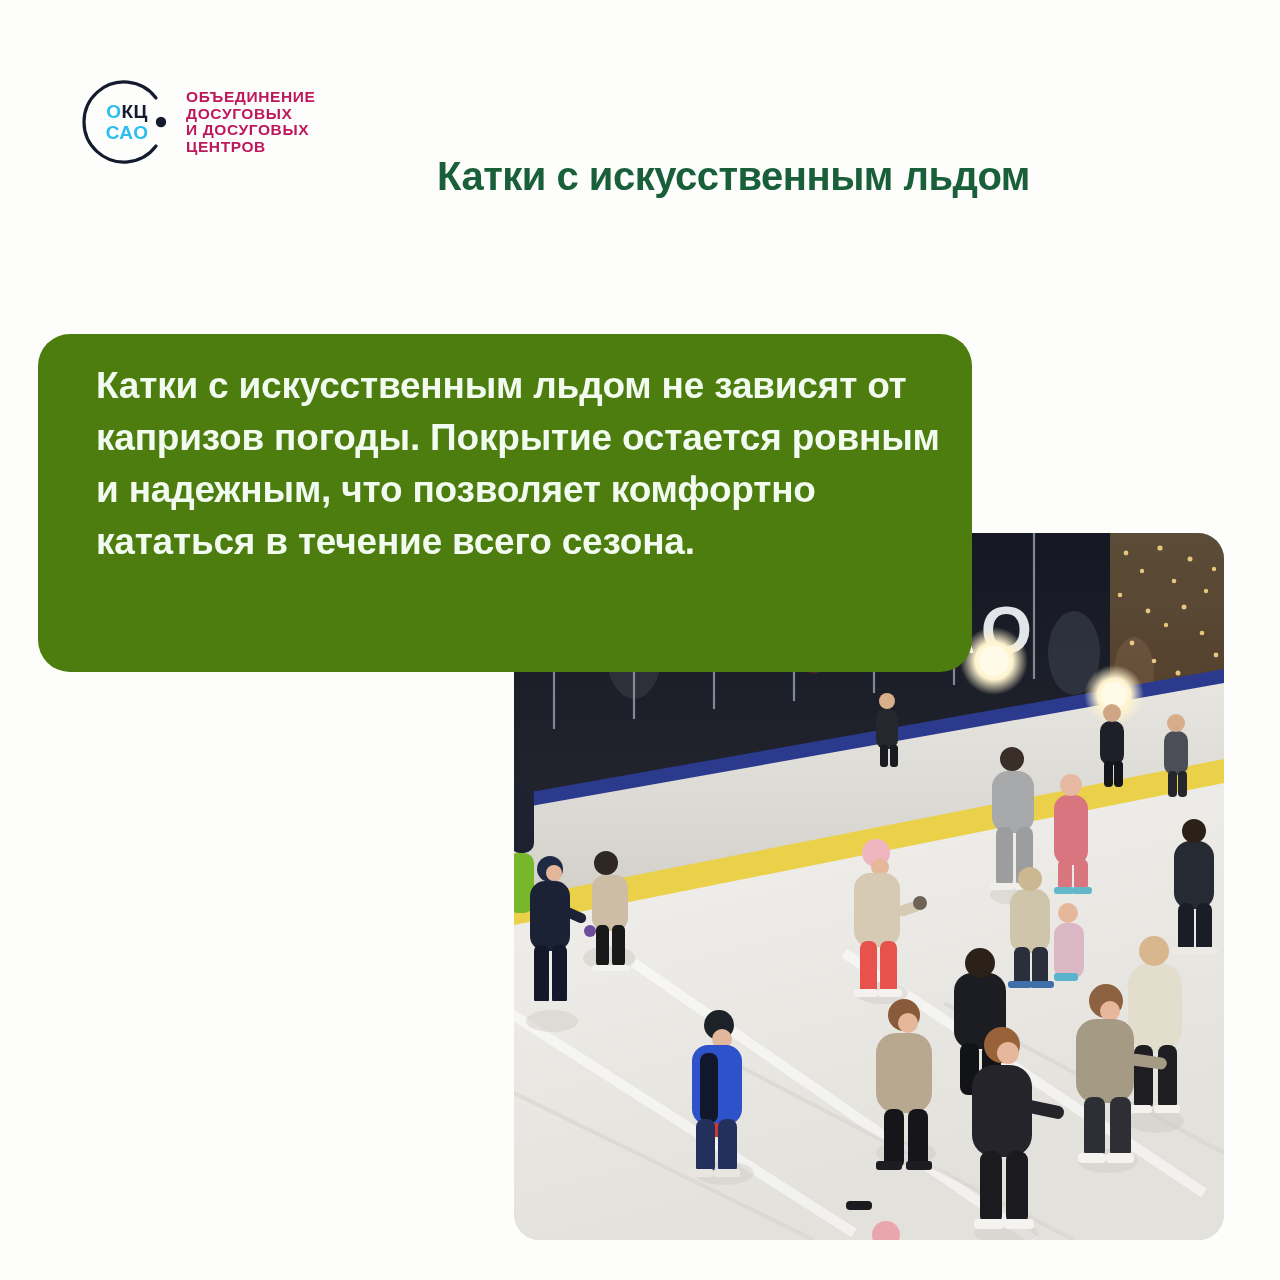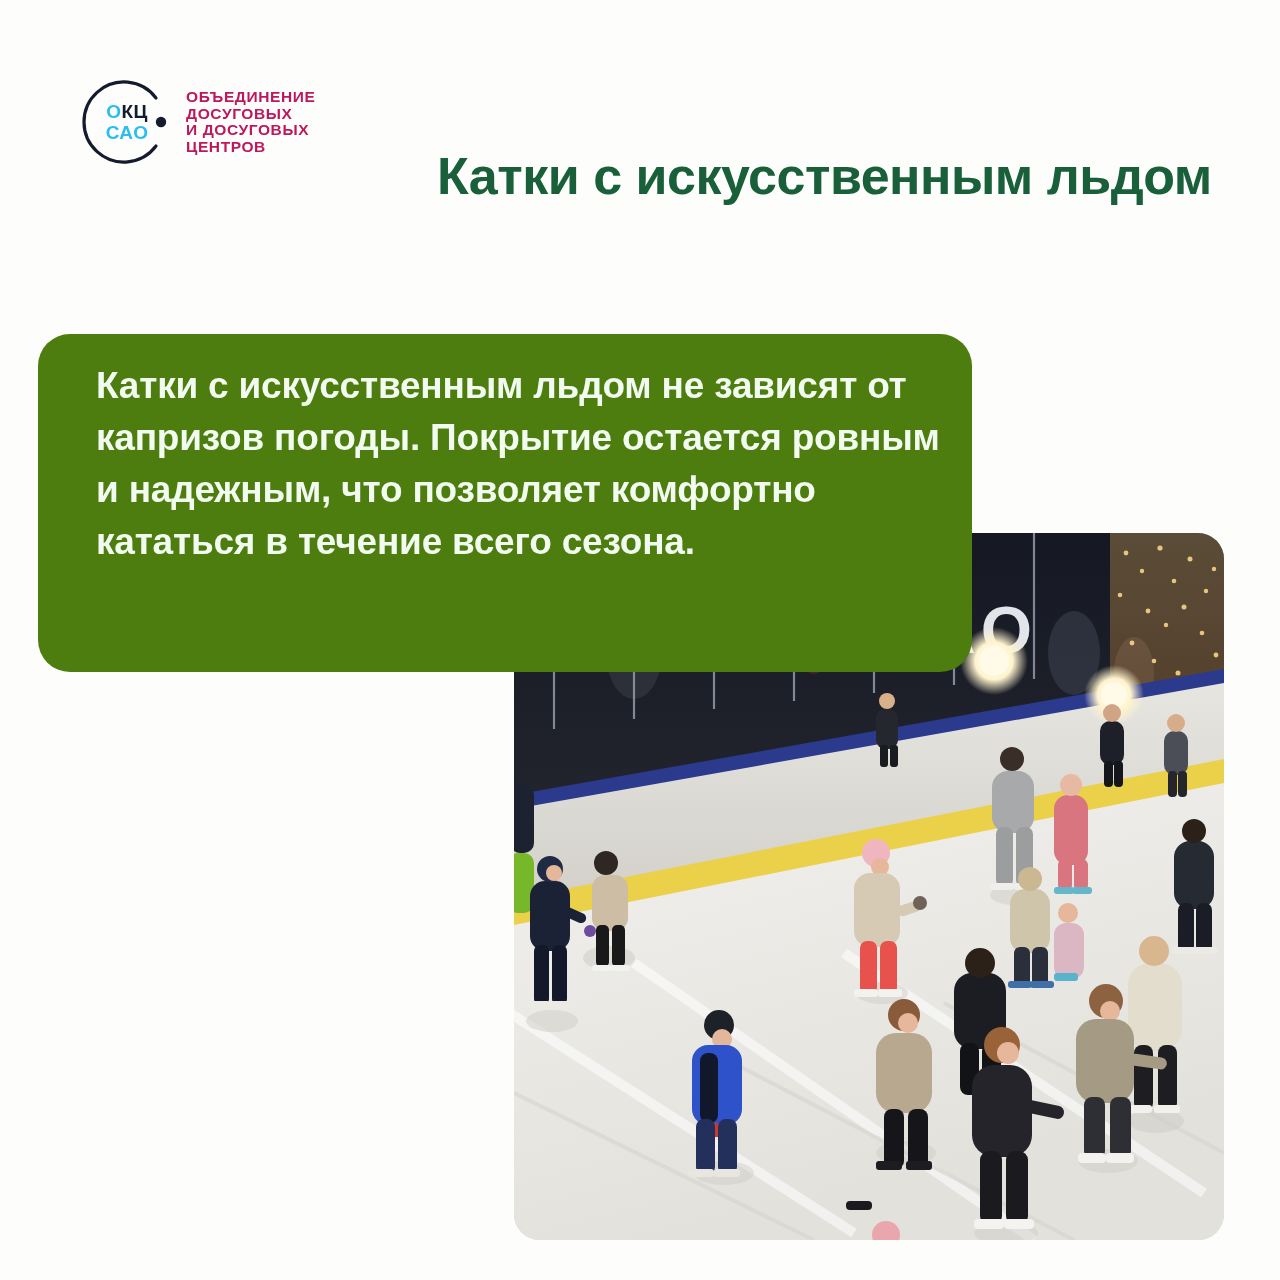--- a/index.html
+++ b/index.html
@@ -21,21 +21,21 @@
   .logo-lockup .l1 .cy { color: #29bdf0; }
   .logo-lockup .l1 .dk { color: #141b2e; }
   .logo-lockup .l2 { color: #29bdf0; }
   .logo-text { margin-left: 12px; color: #be185d; font-weight: 700;
                font-size: 15.5px; line-height: 16.5px; letter-spacing: 0.6px; }
   .logo-text div { white-space: nowrap; }
 
   
   .title {
     position: absolute; left: 437px; top: 142px; width: 790px;
-    color: #19603a; font-weight: 700; font-size: 52px; line-height: 68px;
+    color: #19603a; font-weight: 700; font-size: 40px; line-height: 68px;
     letter-spacing: -0.5px;
   }
 
   
   .photo {
     position: absolute; left: 514px; top: 533px; width: 710px; height: 707px;
     border-radius: 26px; overflow: hidden; background: #cfcfcb;
   }
   .photo svg { display: block; width: 100%; height: 100%; }
 

